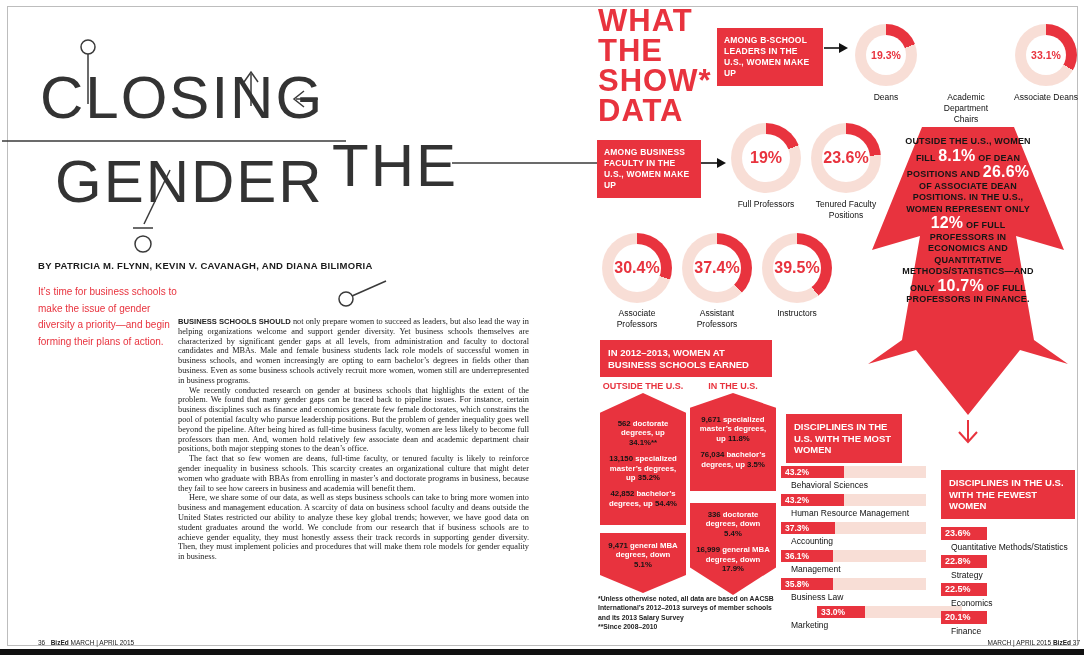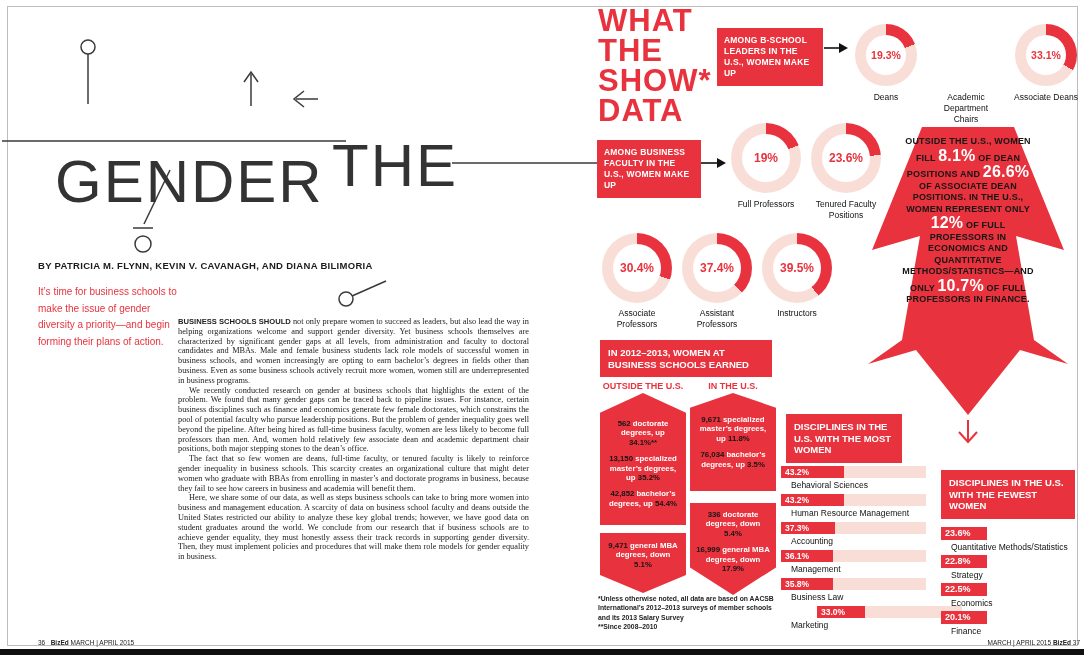--- a/index.html
+++ b/index.html
@@ -30,21 +30,21 @@
   
   .callout{position:absolute;background:var(--red);color:#fff;font-weight:bold;
            font-size:8.5px;line-height:11px;letter-spacing:.2px;padding:7px 7px;}
 
   
   .donut{position:absolute;border-radius:50%;}
   .donut::after{content:"";position:absolute;inset:11px;background:#fff;border-radius:50%;}
   .donut .pct{position:absolute;inset:0;display:flex;align-items:center;justify-content:center;
               color:var(--red);font-weight:bold;z-index:1;}
   .d62{width:62px;height:62px;} .d62 .pct{font-size:10.5px;}
-  .d70{width:70px;height:70px;} .d70 .pct{font-size:12px;}
+  .d70{width:70px;height:70px;} .d70 .pct{font-size:16px;}
   .donut-label{position:absolute;text-align:center;font-size:8.5px;line-height:11px;color:#111;}
 
   
   .arrow-text{position:absolute;left:902px;top:136px;width:132px;text-align:center;
               font-size:9px;line-height:11.5px;font-weight:bold;color:#151515;letter-spacing:.2px;}
   .arrow-text .big{color:#fff;font-size:16px;line-height:16px;}
 
   
   .deg-header{position:absolute;left:600px;top:340px;width:172px;background:var(--red);
               color:#fff;font-weight:bold;font-size:9.5px;line-height:11.5px;padding:7px 8px;}
@@ -119,20 +119,21 @@
     </g>
 
     <polygon fill="#e8333e" points="922,127 1014,127 1064,250 1016,236 1034,340 1068,364 1020,350 968,415 916,350 868,364 902,340 920,236 872,250"></polygon>
 
     <g stroke="#e8333e" stroke-width="2" fill="none">
       <line x1="968" y1="420" x2="968" y2="441"></line>
         <polyline points="959,432 968,442 977,432"></polyline>
     </g>
   </svg>
 
+  <div class="title-word" style="left:40px;top:68px">CLOSING</div>
   <div class="title-word" style="left:55px;top:152px">GENDER</div>
   <div class="title-word" style="left:332px;top:136px">THE</div>
 
   <div class="byline">BY PATRICIA M. FLYNN, KEVIN V. CAVANAGH, AND DIANA BILIMORIA</div>
 
   <div class="standfirst">It’s time for business schools to make the issue of gender diversity a priority—and begin forming their plans of action.</div>
 
   <div class="bodycopy">
     <p><span class="lead-in">BUSINESS SCHOOLS SHOULD</span><span> not only prepare women to succeed as leaders, but also lead the way in helping organizations welcome and support gender diversity. Yet business schools themselves are characterized by significant gender gaps at all levels, from administration and faculty to doctoral candidates and MBAs. Male and female business students lack role models of successful women in business schools, and women increasingly are opting to earn bachelor’s degrees in fields other than business. Even as some business schools actively recruit more women, women still are underrepresented in business programs.</span></p>
     <p>We recently conducted research on gender at business schools that highlights the extent of the problem. We found that many gender gaps can be traced back to pipeline issues. For instance, certain business disciplines such as finance and economics generate few female doctorates, which constrains the pool of potential faculty who pursue leadership positions. But the problem of gender inequality goes well beyond the pipeline. After being hired as full-time business faculty, women are less likely to become full professors than men. And, women hold relatively few associate dean and academic department chair positions, both major stepping stones to the dean’s office.</p>

